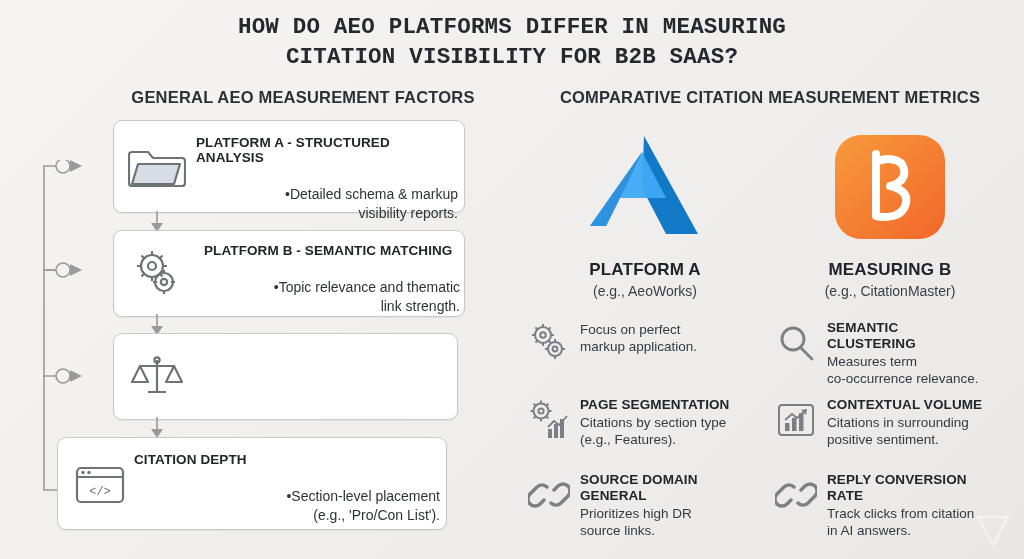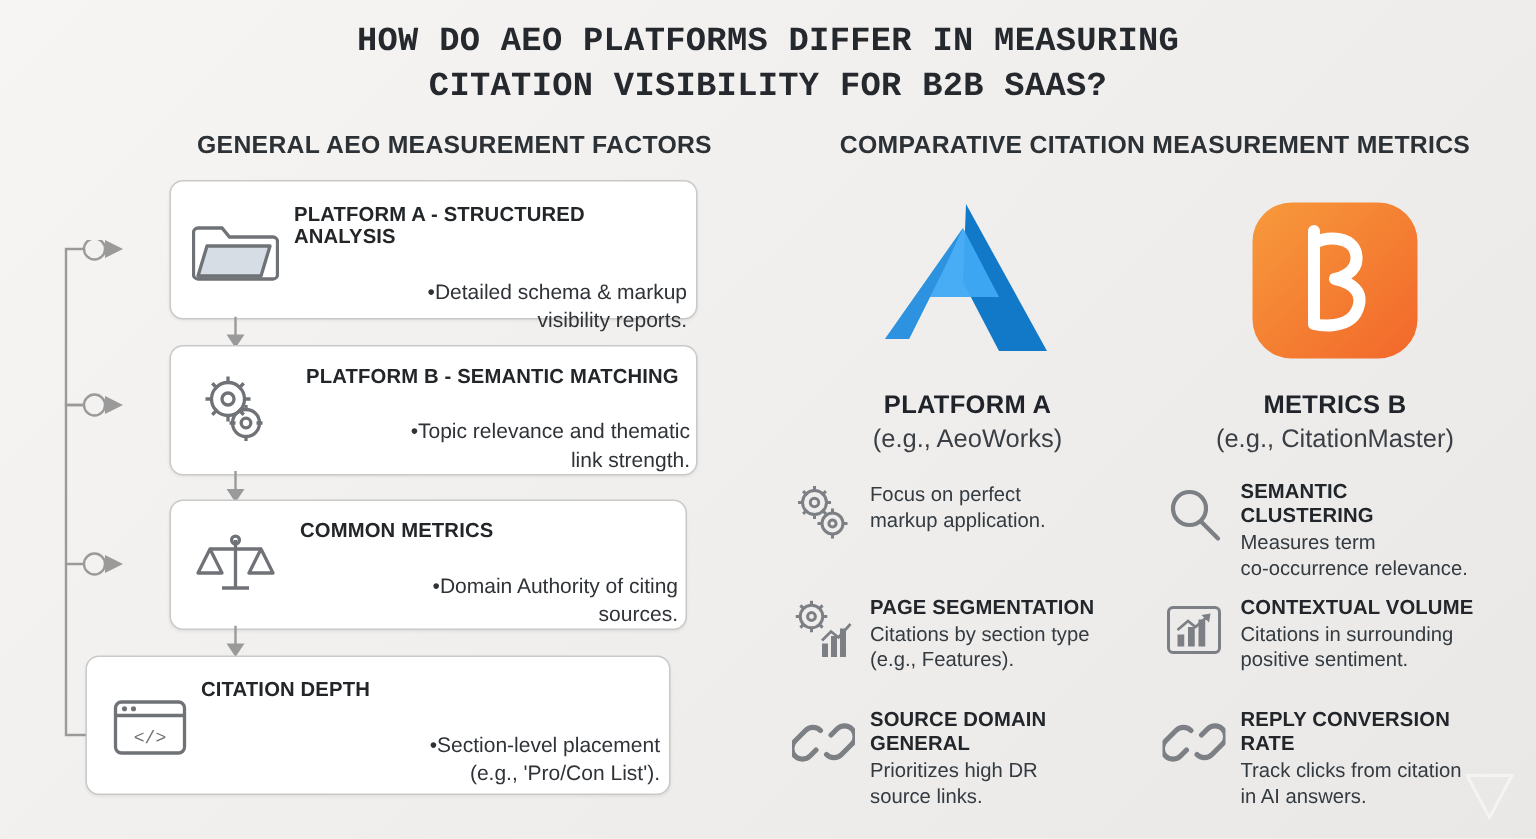--- a/index.html
+++ b/index.html
@@ -110,21 +110,21 @@
   .platform-title {
     position: absolute;
     font-size: 17px;
     font-weight: bold;
     text-align: center;
     color: #20242a;
     letter-spacing: 0.2px;
   }
   .platform-sub {
     position: absolute;
-    font-size: 17px;
+    font-size: 14px;
     text-align: center;
     color: #3a3f45;
   }
   #plat-a-title { top: 260px; left: 530px; width: 230px; }
   #plat-a-sub   { top: 283px; left: 530px; width: 230px; }
   #plat-b-title { top: 260px; left: 775px; width: 230px; }
   #plat-b-sub   { top: 283px; left: 775px; width: 230px; }
 
   .metric {
     position: absolute;
@@ -244,27 +244,20 @@
     <svg class="card-icon" width="58" height="50" viewBox="0 0 58 50" xmlns="http://www.w3.org/2000/svg">
       <g fill="none" stroke="#6f7276" stroke-width="2.2" stroke-linejoin="round">
         <path d="M29 8 v32"></path>
         <path d="M12 14 h34"></path>
         <path d="M29 40 h-9 M29 40 h9"></path>
         <path d="M12 14 l-8 16 h16 z"></path>
         <path d="M46 14 l-8 16 h16 z"></path>
         <circle cx="29" cy="8" r="2.6"></circle>
       </g>
     </svg>
-    <div class="card-text">
-      <div class="card-title">COMMON METRICS</div>
-      <div class="card-body">
-        <span class="bullet">•</span><span>Domain Authority of citing</span><br>
-        <span style="display:inline-block;width:12px"></span><span>sources.</span>
-      </div>
-    </div>
   </div>
   <svg class="v-arrow" style="left:148px; top:417px;" viewBox="0 0 18 22" xmlns="http://www.w3.org/2000/svg">
     <path d="M9 0 V13" stroke="#9a9a9a" stroke-width="1.6" fill="none"></path>
     <polygon points="3,12 15,12 9,21" fill="#9a9a9a"></polygon>
   </svg>
 
   <div class="card" id="card-d">
     <svg class="card-icon" width="56" height="48" viewBox="0 0 56 48" xmlns="http://www.w3.org/2000/svg">
       <rect x="5" y="8" width="46" height="34" rx="4" fill="none" stroke="#6f7276" stroke-width="2.2"></rect>
       <path d="M5 17 h46" stroke="#6f7276" stroke-width="2.2"></path>
@@ -293,21 +286,21 @@
         <stop offset="0%" stop-color="#f79a3c"></stop>
         <stop offset="100%" stop-color="#f2672a"></stop>
       </linearGradient>
     </defs>
     <rect x="3" y="3" width="110" height="104" rx="26" fill="url(#orangeGrad)"></rect>
     <path d="M44 22 v62 c0 0 26 6 30 -13 c3 -14 -16 -17 -16 -17 c0 0 17 -3 14 -17 c-2 -11 -18 -12 -28 -7" fill="none" stroke="#ffffff" stroke-width="8" stroke-linecap="round" stroke-linejoin="round"></path>
   </svg>
 
   <div class="platform-title" id="plat-a-title">PLATFORM A</div>
   <div class="platform-sub" id="plat-a-sub">(e.g., AeoWorks)</div>
-  <div class="platform-title" id="plat-b-title">METRICS B</div>
+  <div class="platform-title" id="plat-b-title">MEASURING B</div>
   <div class="platform-sub" id="plat-b-sub">(e.g., CitationMaster)</div>
 
   <div class="metric col-a-metric row1">
     <svg class="m-icon" viewBox="0 0 42 42" xmlns="http://www.w3.org/2000/svg">
       <g fill="none" stroke="#7c7f84" stroke-width="2">
         <circle cx="15" cy="13" r="8"></circle>
           <circle cx="15" cy="13" r="2.8"></circle>
         <path d="M15 2 v4 M15 20 v4 M4 13 h4 M22 13 h4 M7.4 5.4 l2.8 2.8 M19.8 17.8 l2.8 2.8 M22.6 5.4 l-2.8 2.8 M10.2 17.8 l-2.8 2.8"></path>
         <circle cx="27" cy="27" r="7"></circle>
           <circle cx="27" cy="27" r="2.4"></circle>

